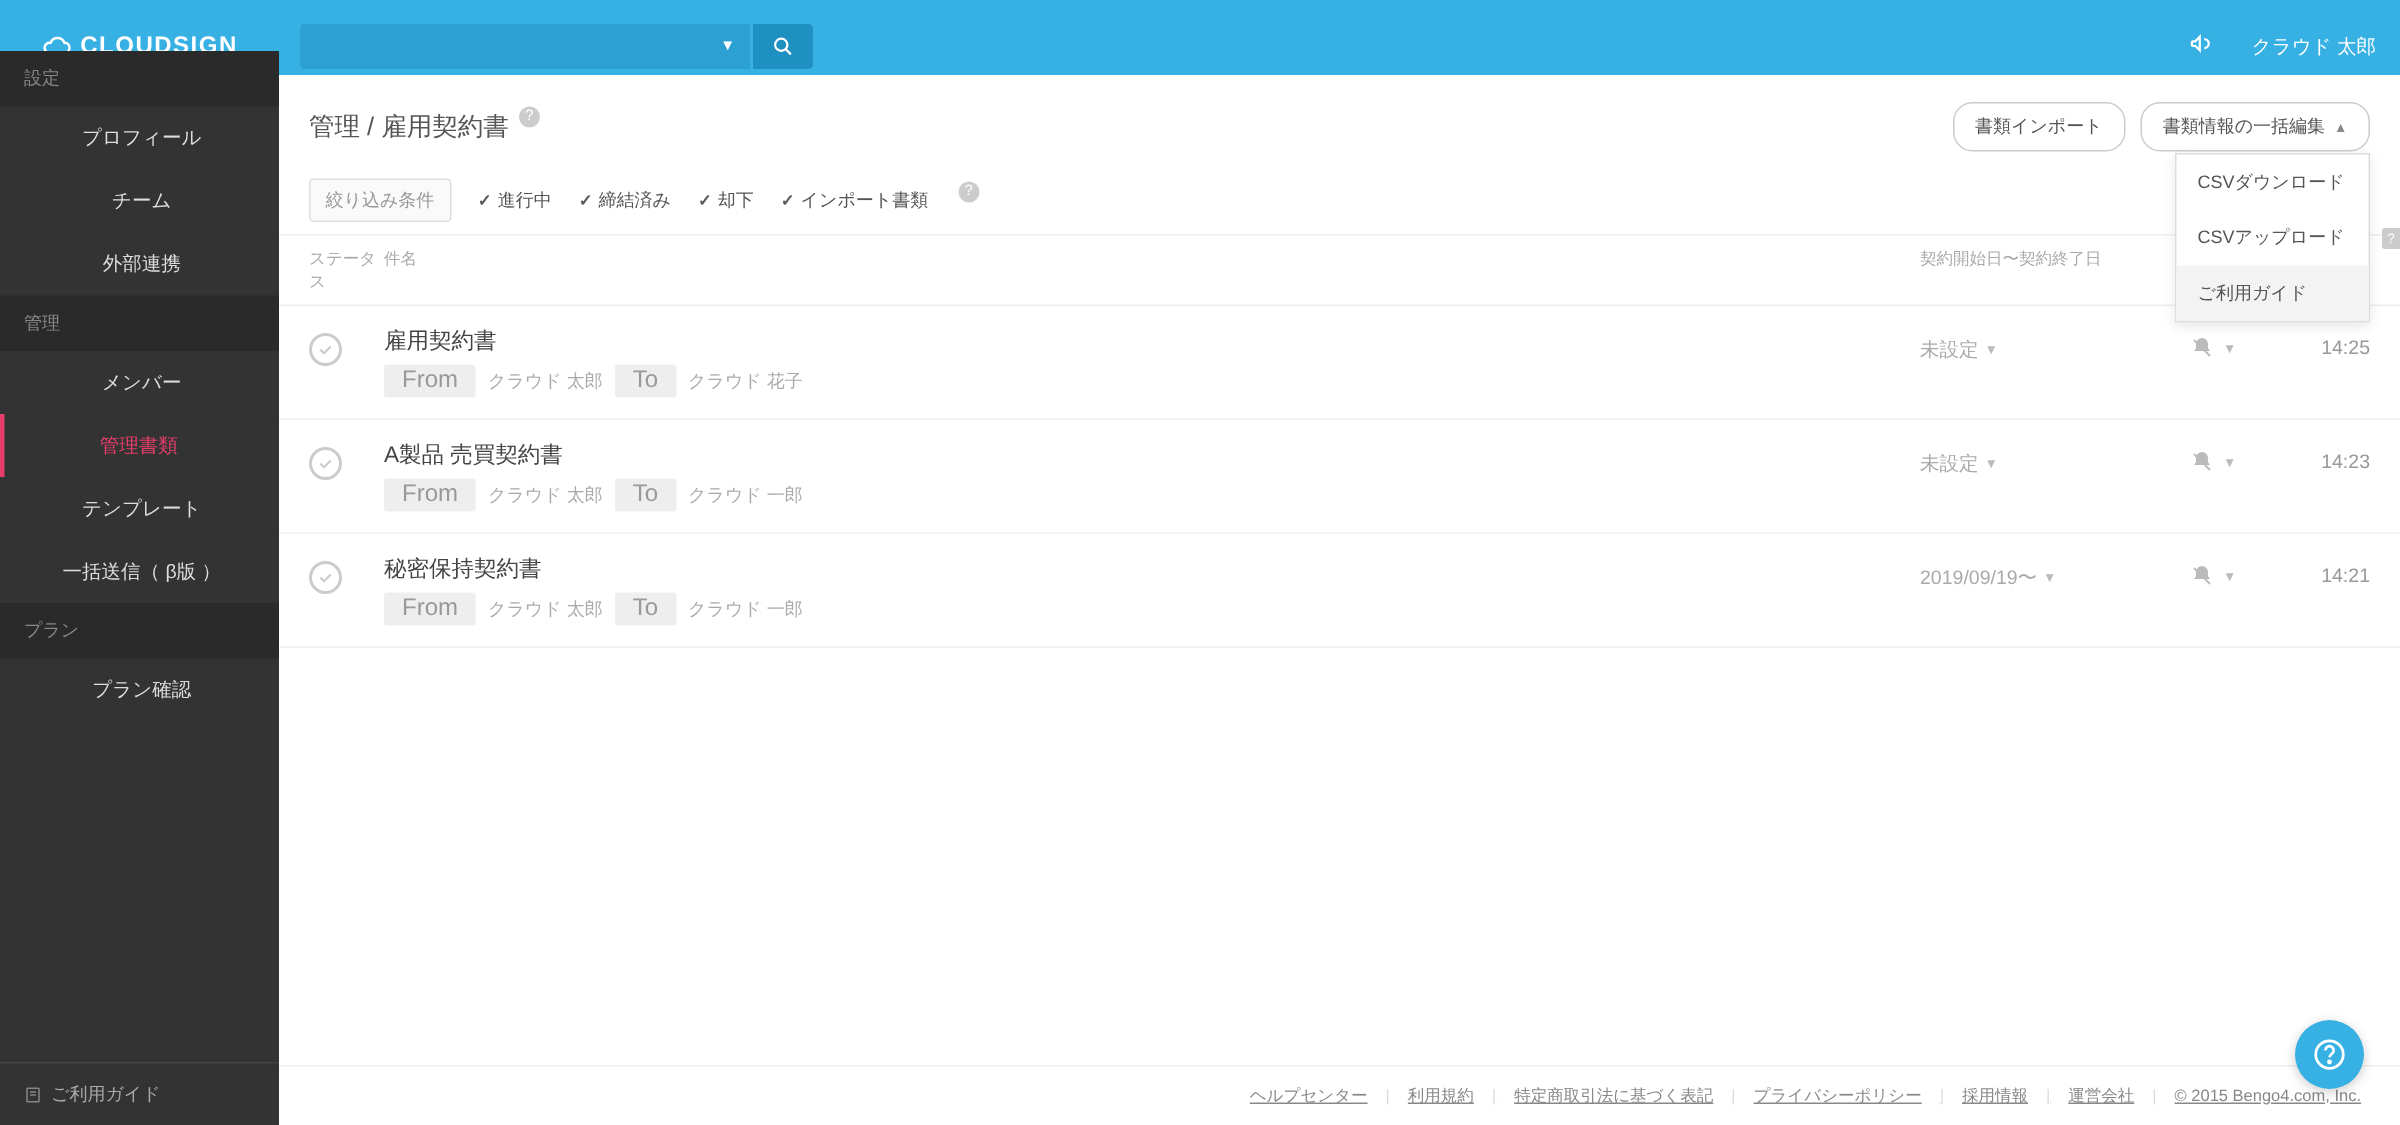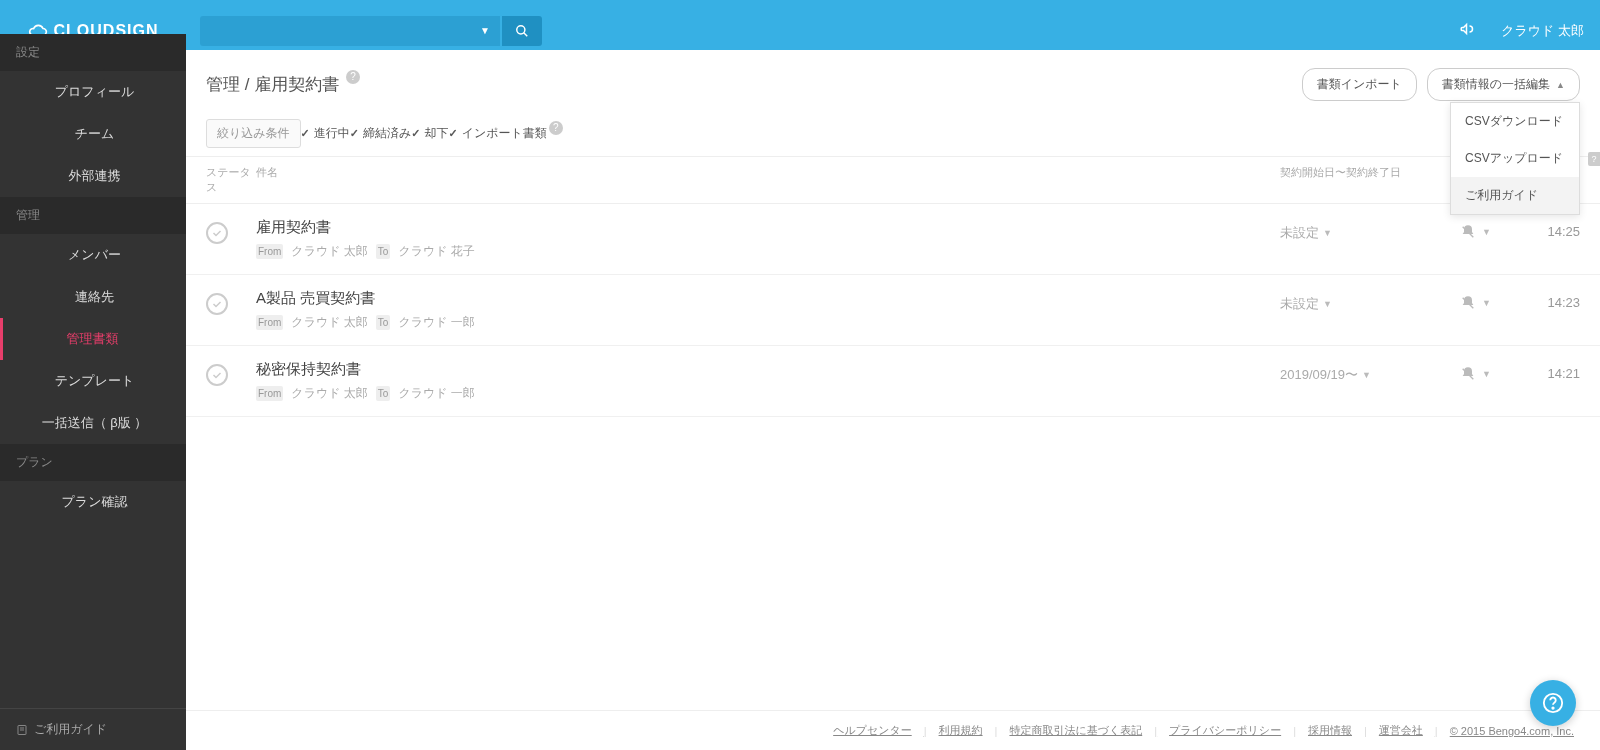--- a/index.html
+++ b/index.html
@@ -30,41 +30,41 @@
 .breadcrumbs { font-size: 17px; color: #555; position: relative; }
 .help-badge { display: inline-flex; width: 14px; height: 14px; border-radius: 50%; background: #ccc; color: #fff; font-size: 10px; align-items: center; justify-content: center; position: relative; top: -10px; margin-left: 2px;}
 .page-actions { margin-left: auto; display: flex; gap: 10px; align-items: center; position: relative;}
 .btn { border: 1px solid #ccc; background: #fff; padding: 7px 14px; font-size: 12px; color: #555; border-radius: 13px; cursor: pointer; display: inline-flex; align-items: center; gap: 6px;}
 .btn .caret-up { font-size: 9px; color: #888; }
 .dropdown-menu { position: absolute; right: 0; top: 34px; background: #fff; border: 1px solid #ddd; box-shadow: 0 2px 8px rgba(0,0,0,.1); min-width: 130px; z-index: 10;}
 .dropdown-menu .dd-item { padding: 10px 14px; font-size: 12px; color: #555; cursor: pointer; white-space: nowrap;}
 .dropdown-menu .dd-item.hover { background: #f3f3f3; }
 
 
-.filters { padding: 8px 20px; display: flex; align-items: center; border-bottom: 1px solid #eee; }
+.filters { padding: 8px 20px; display: flex; align-items: center; gap: 18px; border-bottom: 1px solid #eee; }
 .filter-label { border: 1px solid #ddd; padding: 5px 10px; font-size: 12px; color: #999; border-radius: 3px; background: #fafafa;}
 .filter-chk { font-size: 12px; color: #555; display: inline-flex; align-items: center; gap: 4px; cursor: pointer;}
 .filter-chk .chk { color: #5a5a5a; font-weight: bold; font-size: 11px;}
 
 
 .tbl-head { display: flex; padding: 8px 20px; font-size: 11px; color: #aaa; border-bottom: 1px solid #eee;}
 .col-status { width: 50px; }
 .col-name { flex: 1; }
 .col-date { width: 180px; text-align: left; }
 .col-bell { width: 60px; }
 .col-time { width: 60px; text-align: right; }
 
 
 .row { display: flex; padding: 14px 20px; border-bottom: 1px solid #f0f0f0; align-items: flex-start;}
 .row .status-ic { width: 50px; padding-top: 4px;}
 .row .status-ic .circ { width: 22px; height: 22px; border: 2px solid #ccc; border-radius: 50%; display: flex; align-items: center; justify-content: center; color: #ccc;}
 .row .name-col { flex: 1; }
 .row .title { font-size: 15px; color: #444; margin-bottom: 6px;}
 .row .meta { font-size: 12px; color: #aaa; display: flex; align-items: center; gap: 8px;}
-.row .tag { background: #eee; color: #999; font-size: 10px; padding: 2px 2px; border-radius: 2px;}
+.row .tag { background: #eee; color: #999; font-size: 16px; padding: 2px 12px; border-radius: 2px;}
 .row .date-col { width: 180px; font-size: 13px; color: #aaa; display: flex; align-items: center; gap: 4px; padding-top: 6px;}
 .row .date-col .caret { font-size: 9px; color: #bbb;}
 .row .bell-col { width: 60px; display: flex; align-items: center; gap: 6px; color: #bbb; padding-top: 6px;}
 .row .bell-col .caret { font-size: 9px;}
 .row .time-col { width: 60px; text-align: right; font-size: 13px; color: #999; padding-top: 6px;}
 
 
 .footer { margin-top: auto; padding: 12px 20px; font-size: 11px; color: #888; display: flex; justify-content: flex-end; gap: 6px; border-top: 1px solid #eee; align-items: center; text-decoration: underline;}
 .footer .flink { color: #888; padding: 0 6px; }
 .footer .divider { color: #ddd; }
@@ -108,21 +108,20 @@
 </div>
 
 <div class="sidebar">
   <div class="side-section-hdr">設定</div>
   <div class="side-item">プロフィール</div>
   <div class="side-item">チーム</div>
   <div class="side-item">外部連携</div>
 
   <div class="side-section-hdr">管理</div>
   <div class="side-item">メンバー</div>
-  <div class="side-item">連絡先</div>
   <div class="side-item active">管理書類</div>
   <div class="side-item">テンプレート</div>
   <div class="side-item">一括送信（ β版 ）</div>
 
   <div class="side-section-hdr">プラン</div>
   <div class="side-item">プラン確認</div>
 
   <div class="side-footer">
     <svg width="12" height="12" viewBox="0 0 24 24" fill="none" stroke="#aaa" stroke-width="2">
         <rect x="4" y="3" width="16" height="18" rx="1"></rect>

